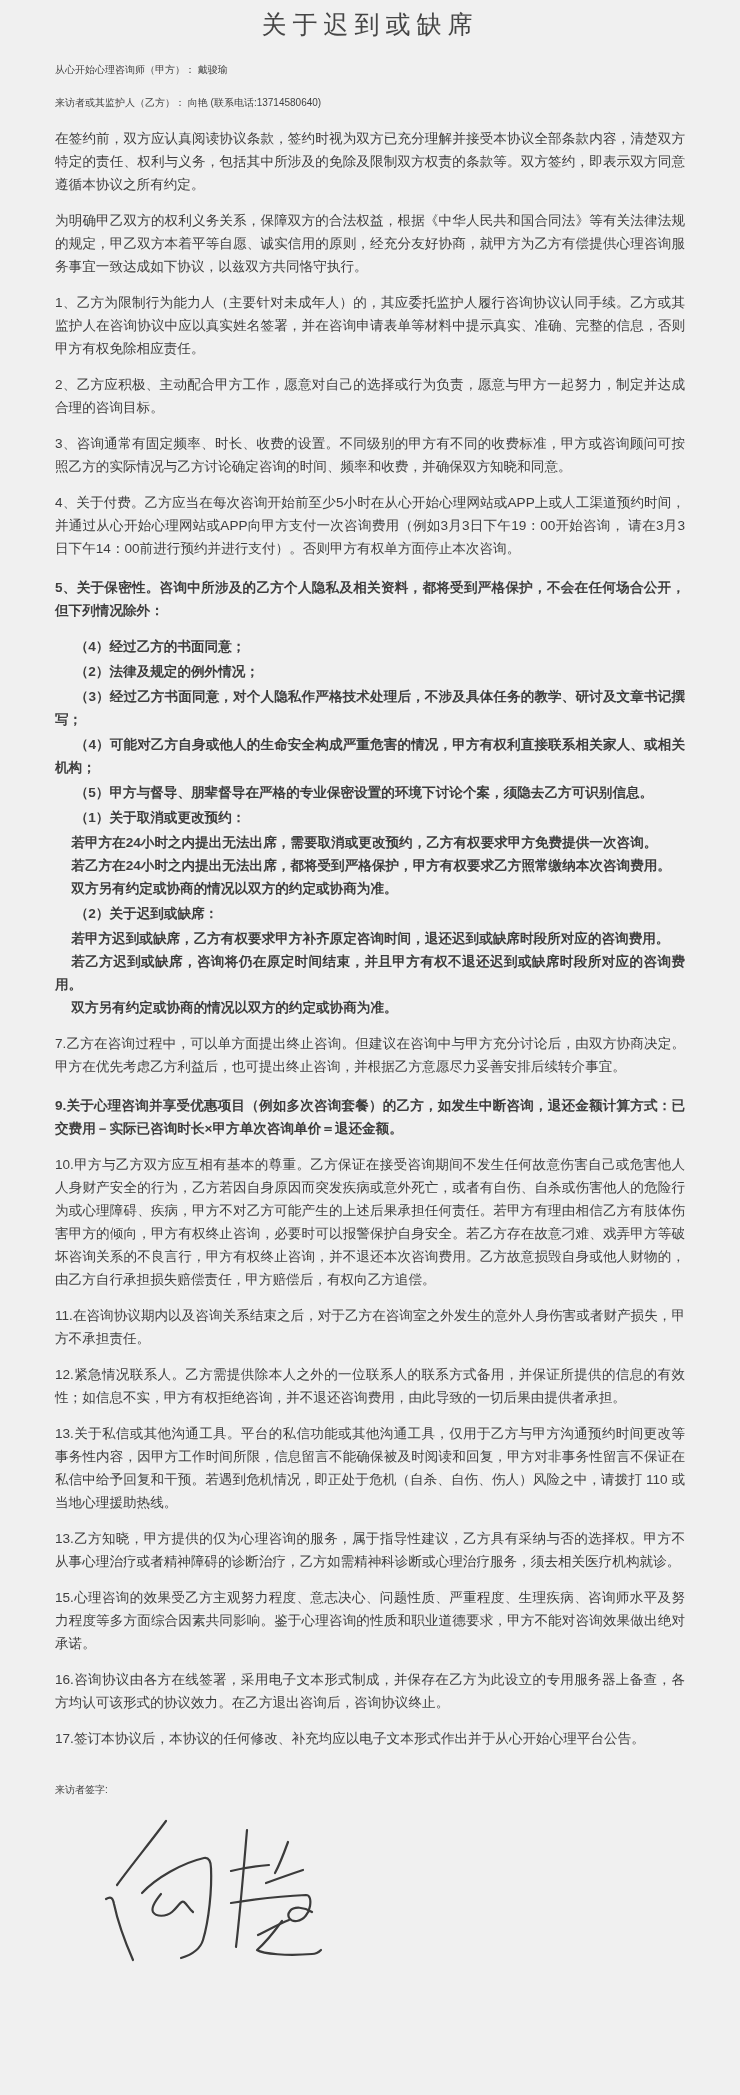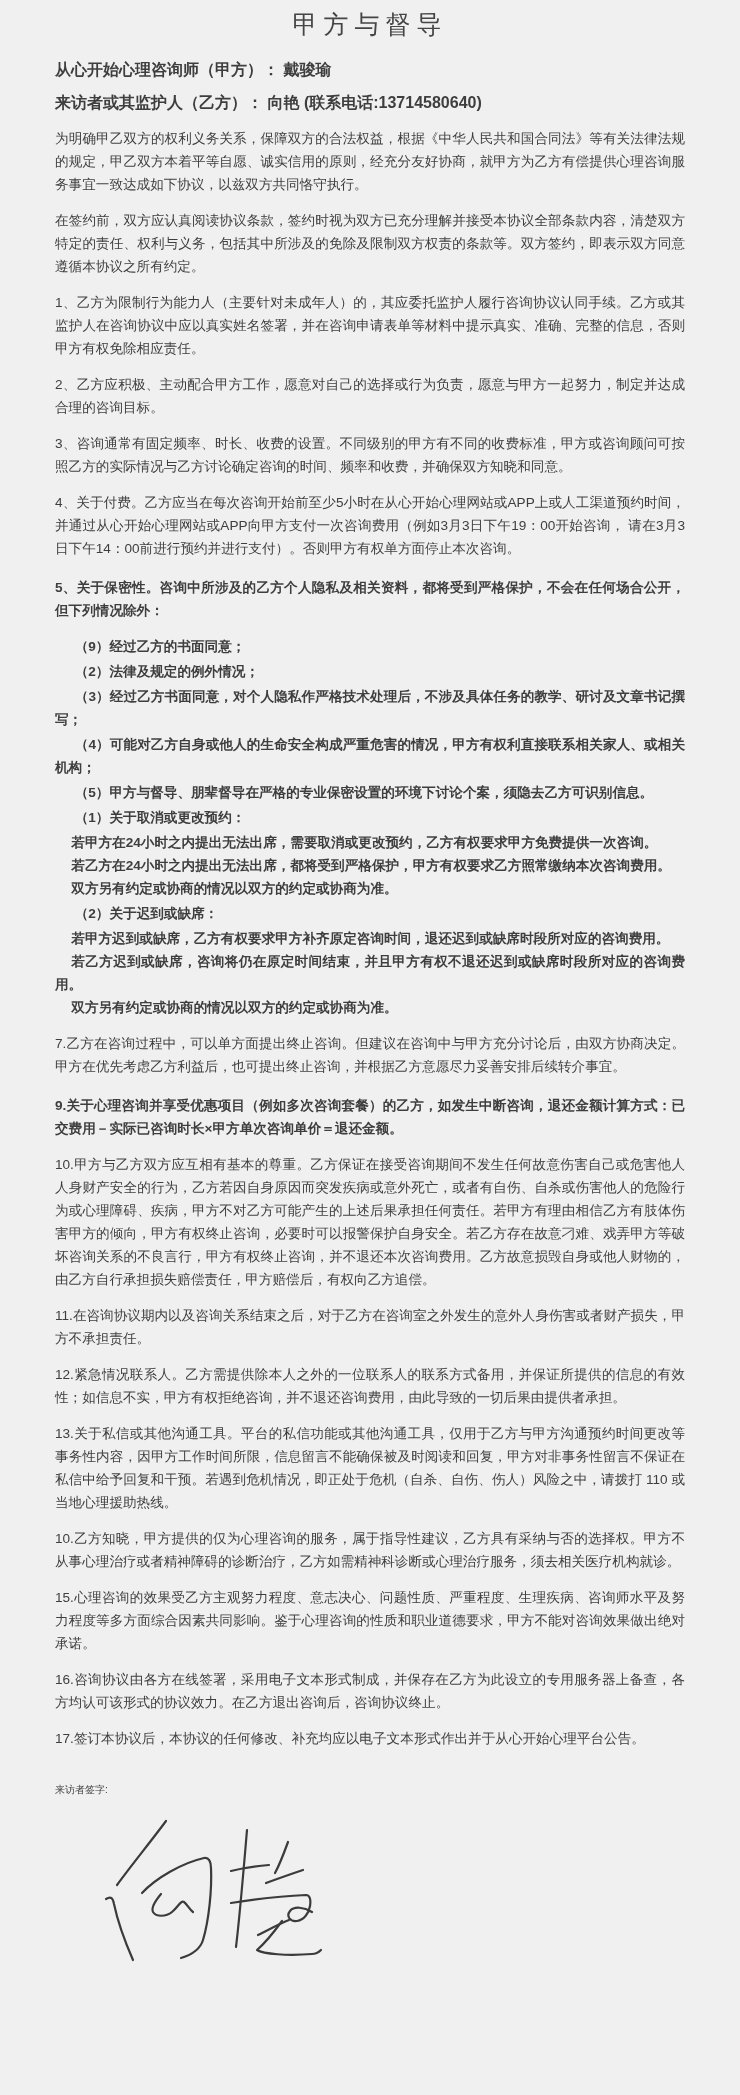--- a/index.html
+++ b/index.html
@@ -18,22 +18,22 @@
   h1.title {
     margin: 0 0 16px 0;
     font-size: 25px;
     font-weight: 400;
     letter-spacing: 6px;
     text-align: center;
     color: #454545;
     line-height: 36px;
   }
   p.hdr {
-    font-size: 16px;
-    font-weight: 700;
+    font-size: 10px;
+    font-weight: 400;
     line-height: 23px;
     margin: 10px 0;
   }
   .para {
     font-size: 13.6px;
     line-height: 23px;
     margin: 13px 0;
     text-align: justify;
     word-break: break-all;
   }
@@ -58,53 +58,53 @@
     stroke-width: 2.2;
     stroke-linecap: round;
     stroke-linejoin: round;
   }
 </style>
 </head>
 <body>
 
 <div class="doc">
 
-  <h1 class="title">甲方与督导</h1>
+  <h1 class="title">关于迟到或缺席</h1>
 
   <p class="hdr">从心开始心理咨询师（甲方）： 戴骏瑜</p>
   <p class="hdr">来访者或其监护人（乙方）： 向艳 (联系电话:13714580640)</p>
 
   <div>
+      <p class="para">在签约前，双方应认真阅读协议条款，签约时视为双方已充分理解并接受本协议全部条款内容，清楚双方特定的责任、权利与义务，包括其中所涉及的免除及限制双方权责的条款等。双方签约，即表示双方同意遵循本协议之所有约定。</p>
       <p class="para">为明确甲乙双方的权利义务关系，保障双方的合法权益，根据《中华人民共和国合同法》等有关法律法规的规定，甲乙双方本着平等自愿、诚实信用的原则，经充分友好协商，就甲方为乙方有偿提供心理咨询服务事宜一致达成如下协议，以兹双方共同恪守执行。</p>
-      <p class="para">在签约前，双方应认真阅读协议条款，签约时视为双方已充分理解并接受本协议全部条款内容，清楚双方特定的责任、权利与义务，包括其中所涉及的免除及限制双方权责的条款等。双方签约，即表示双方同意遵循本协议之所有约定。</p>
       <p class="para">1、乙方为限制行为能力人（主要针对未成年人）的，其应委托监护人履行咨询协议认同手续。乙方或其监护人在咨询协议中应以真实姓名签署，并在咨询申请表单等材料中提示真实、准确、完整的信息，否则甲方有权免除相应责任。</p>
       <p class="para">2、乙方应积极、主动配合甲方工作，愿意对自己的选择或行为负责，愿意与甲方一起努力，制定并达成合理的咨询目标。</p>
       <p class="para">3、咨询通常有固定频率、时长、收费的设置。不同级别的甲方有不同的收费标准，甲方或咨询顾问可按照乙方的实际情况与乙方讨论确定咨询的时间、频率和收费，并确保双方知晓和同意。</p>
       <p class="para">4、关于付费。乙方应当在每次咨询开始前至少5小时在从心开始心理网站或APP上或人工渠道预约时间，并通过从心开始心理网站或APP向甲方支付一次咨询费用（例如3月3日下午19：00开始咨询， 请在3月3日下午14：00前进行预约并进行支付）。否则甲方有权单方面停止本次咨询。</p>
       <p class="para b">5、关于保密性。咨询中所涉及的乙方个人隐私及相关资料，都将受到严格保护，不会在任何场合公开，但下列情况除外：</p>
-      <p class="para b sub">（9）经过乙方的书面同意；</p>
+      <p class="para b sub">（4）经过乙方的书面同意；</p>
       <p class="para b sub">（2）法律及规定的例外情况；</p>
       <p class="para b sub">（3）经过乙方书面同意，对个人隐私作严格技术处理后，不涉及具体任务的教学、研讨及文章书记撰写；</p>
       <p class="para b sub">（4）可能对乙方自身或他人的生命安全构成严重危害的情况，甲方有权利直接联系相关家人、或相关机构；</p>
       <p class="para b sub">（5）甲方与督导、朋辈督导在严格的专业保密设置的环境下讨论个案，须隐去乙方可识别信息。</p>
       <p class="para b sub">（1）关于取消或更改预约：</p>
       <p class="para b in2">若甲方在24小时之内提出无法出席，需要取消或更改预约，乙方有权要求甲方免费提供一次咨询。</p>
       <p class="para b in2">若乙方在24小时之内提出无法出席，都将受到严格保护，甲方有权要求乙方照常缴纳本次咨询费用。</p>
       <p class="para b in2">双方另有约定或协商的情况以双方的约定或协商为准。</p>
       <p class="para b sub">（2）关于迟到或缺席：</p>
       <p class="para b in2">若甲方迟到或缺席，乙方有权要求甲方补齐原定咨询时间，退还迟到或缺席时段所对应的咨询费用。</p>
       <p class="para b in2">若乙方迟到或缺席，咨询将仍在原定时间结束，并且甲方有权不退还迟到或缺席时段所对应的咨询费用。</p>
       <p class="para b in2">双方另有约定或协商的情况以双方的约定或协商为准。</p>
       <p class="para">7.乙方在咨询过程中，可以单方面提出终止咨询。但建议在咨询中与甲方充分讨论后，由双方协商决定。甲方在优先考虑乙方利益后，也可提出终止咨询，并根据乙方意愿尽力妥善安排后续转介事宜。</p>
       <p class="para b">9.关于心理咨询并享受优惠项目（例如多次咨询套餐）的乙方，如发生中断咨询，退还金额计算方式：已交费用－实际已咨询时长×甲方单次咨询单价＝退还金额。</p>
       <p class="para">10.甲方与乙方双方应互相有基本的尊重。乙方保证在接受咨询期间不发生任何故意伤害自己或危害他人人身财产安全的行为，乙方若因自身原因而突发疾病或意外死亡，或者有自伤、自杀或伤害他人的危险行为或心理障碍、疾病，甲方不对乙方可能产生的上述后果承担任何责任。若甲方有理由相信乙方有肢体伤害甲方的倾向，甲方有权终止咨询，必要时可以报警保护自身安全。若乙方存在故意刁难、戏弄甲方等破坏咨询关系的不良言行，甲方有权终止咨询，并不退还本次咨询费用。乙方故意损毁自身或他人财物的，由乙方自行承担损失赔偿责任，甲方赔偿后，有权向乙方追偿。</p>
       <p class="para">11.在咨询协议期内以及咨询关系结束之后，对于乙方在咨询室之外发生的意外人身伤害或者财产损失，甲方不承担责任。</p>
       <p class="para">12.紧急情况联系人。乙方需提供除本人之外的一位联系人的联系方式备用，并保证所提供的信息的有效性；如信息不实，甲方有权拒绝咨询，并不退还咨询费用，由此导致的一切后果由提供者承担。</p>
       <p class="para">13.关于私信或其他沟通工具。平台的私信功能或其他沟通工具，仅用于乙方与甲方沟通预约时间更改等事务性内容，因甲方工作时间所限，信息留言不能确保被及时阅读和回复，甲方对非事务性留言不保证在私信中给予回复和干预。若遇到危机情况，即正处于危机（自杀、自伤、伤人）风险之中，请拨打 110 或当地心理援助热线。</p>
-      <p class="para">10.乙方知晓，甲方提供的仅为心理咨询的服务，属于指导性建议，乙方具有采纳与否的选择权。甲方不从事心理治疗或者精神障碍的诊断治疗，乙方如需精神科诊断或心理治疗服务，须去相关医疗机构就诊。</p>
+      <p class="para">13.乙方知晓，甲方提供的仅为心理咨询的服务，属于指导性建议，乙方具有采纳与否的选择权。甲方不从事心理治疗或者精神障碍的诊断治疗，乙方如需精神科诊断或心理治疗服务，须去相关医疗机构就诊。</p>
       <p class="para">15.心理咨询的效果受乙方主观努力程度、意志决心、问题性质、严重程度、生理疾病、咨询师水平及努力程度等多方面综合因素共同影响。鉴于心理咨询的性质和职业道德要求，甲方不能对咨询效果做出绝对承诺。</p>
       <p class="para">16.咨询协议由各方在线签署，采用电子文本形式制成，并保存在乙方为此设立的专用服务器上备查，各方均认可该形式的协议效力。在乙方退出咨询后，咨询协议终止。</p>
       <p class="para">17.签订本协议后，本协议的任何修改、补充均应以电子文本形式作出并于从心开始心理平台公告。</p>
     </div>
 
   <p class="sig-label">来访者签字:</p>
 
   <svg class="signature-svg" viewBox="95 1820 240 160" role="img" aria-label="向艳">
 
     <path d="M166,1830 C152,1849 130,1876 117,1894"></path>

